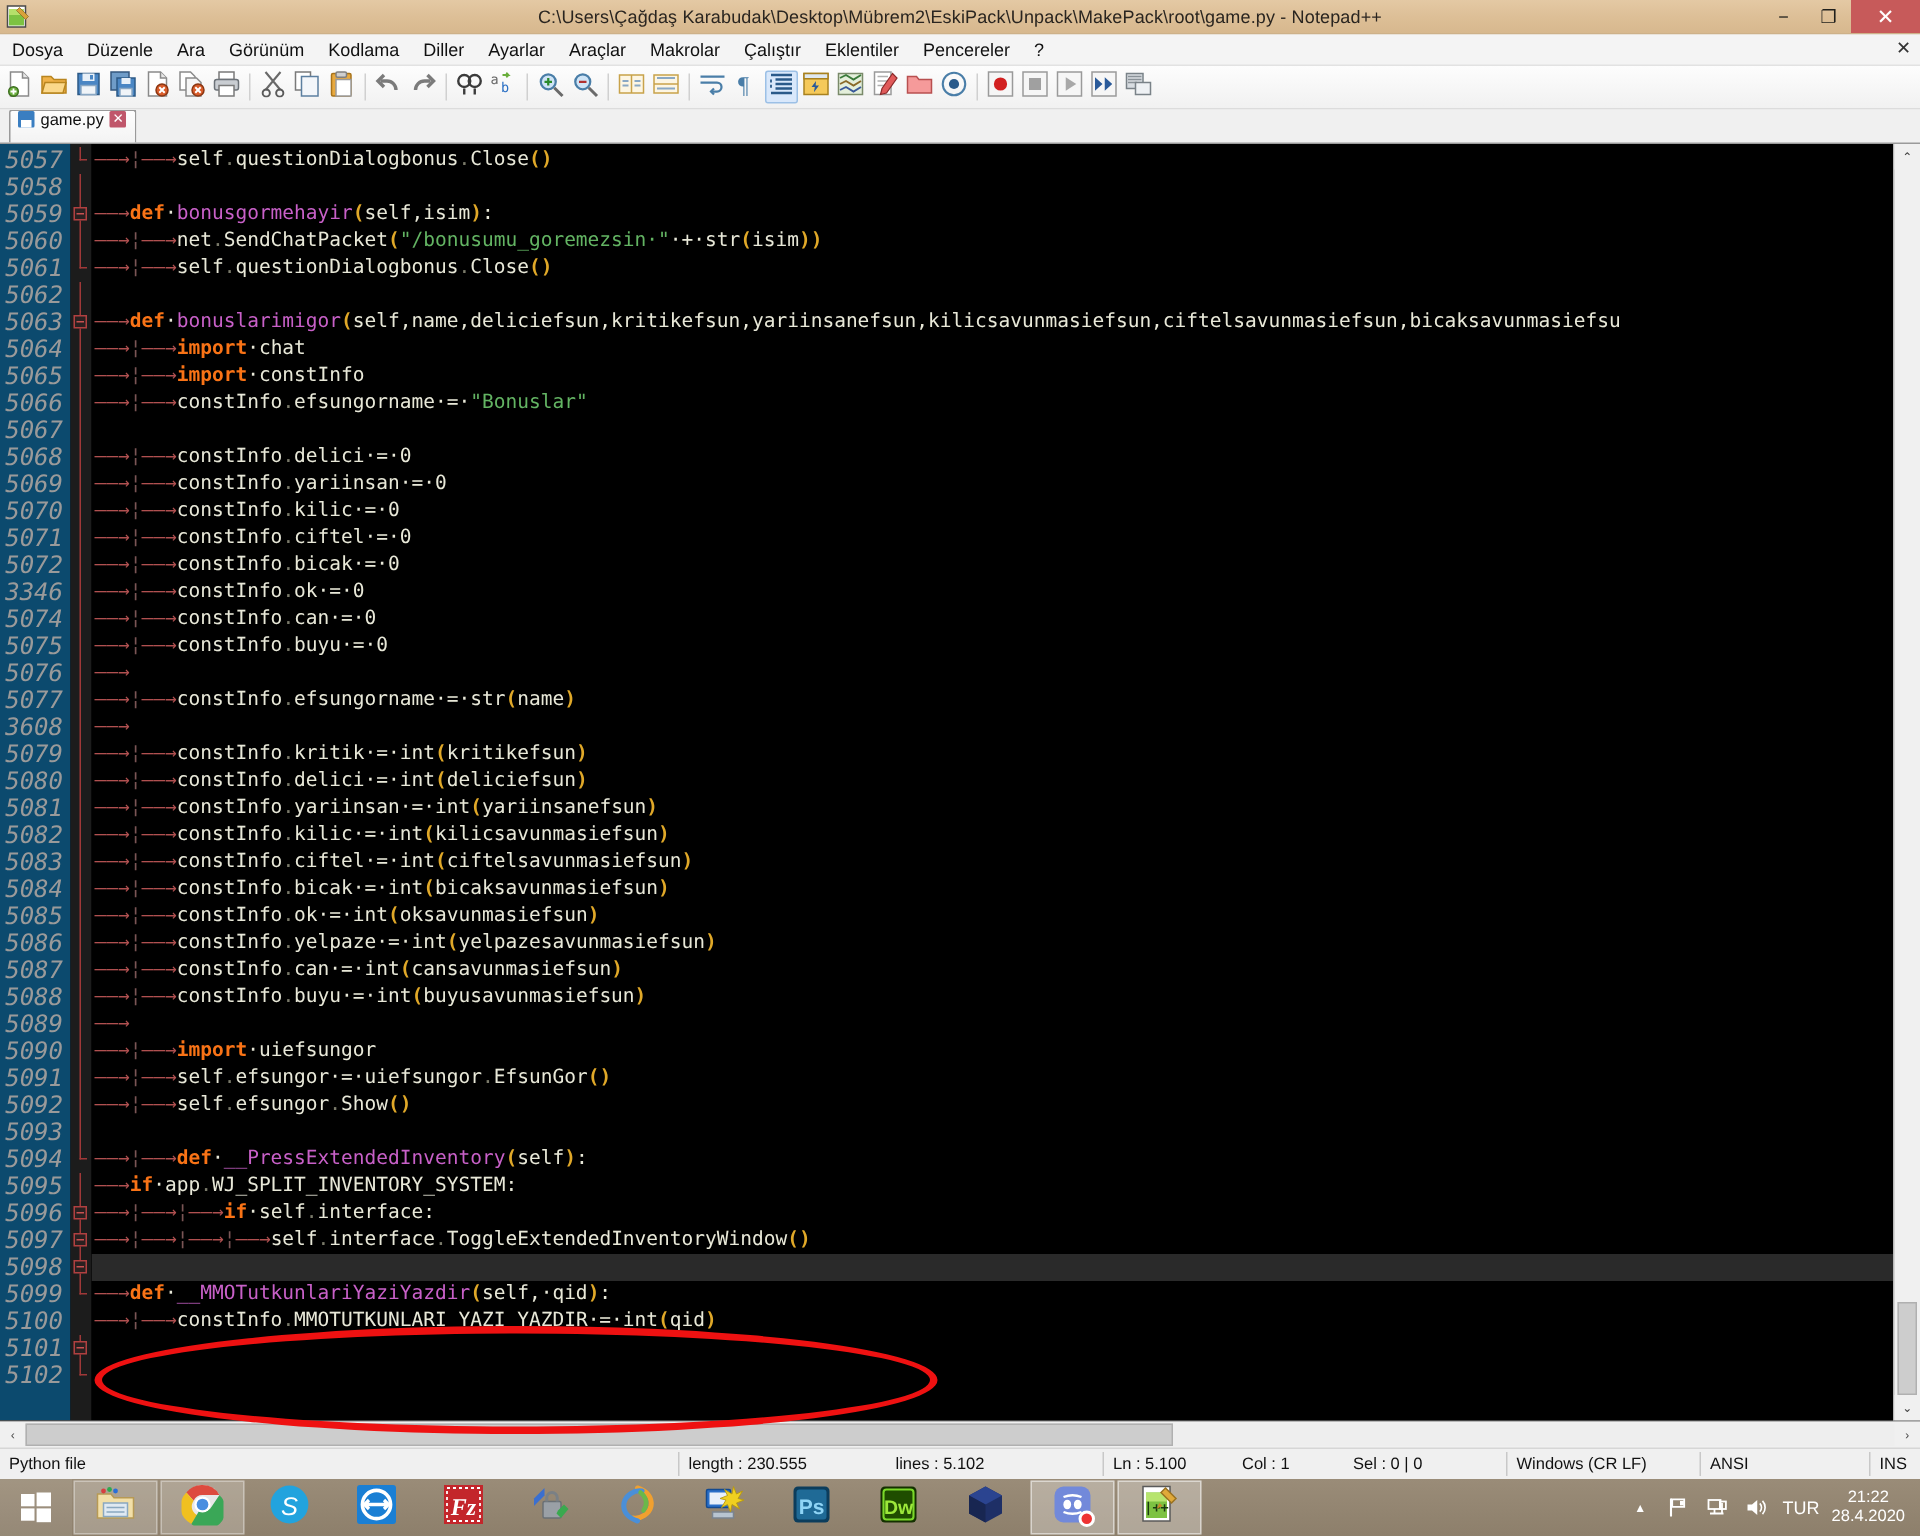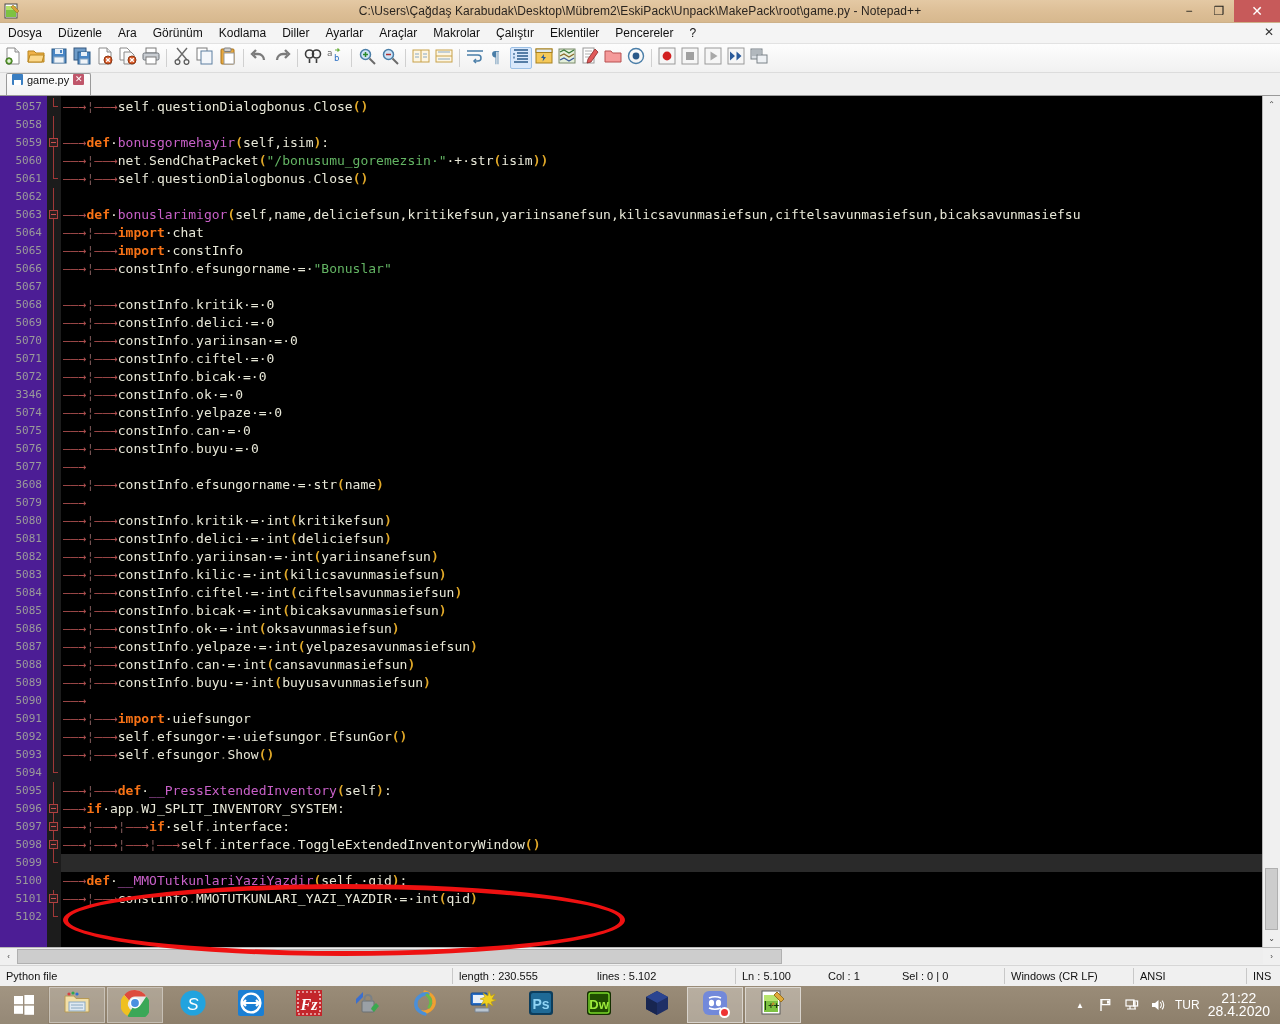--- a/index.html
+++ b/index.html
@@ -106,23 +106,23 @@
 
   
   #editor-wrap {
     flex: 1; display: flex; position: relative; background: #000; overflow: hidden;
   }
   #editor {
     flex: 1; display: flex; position: relative; overflow: hidden;
     background: #000;
   }
   #gutter {
-    width: 47px; background: #4c1d95; color: #9a9a9a;
-    font-family: "DejaVu Sans Mono", monospace; font-size: 11px;
-    padding-top: 2px; box-sizing: border-box; flex: 0 0 47px;
+    width: 47px; background: #0c4a6e; color: #9a9a9a;
+    font-family: "DejaVu Sans Mono", monospace; font-size: 16px;
+    padding-top: 2px; box-sizing: border-box; flex: 0 0 47px; font-style: italic;
   }
   .ln { height: 18px; line-height: 18px; text-align: right; padding-right: 5px; }
   #foldcol {
     width: 14px; flex: 0 0 14px; background: #1c1c1c; padding-top: 2px;
     position: relative;
   }
   .fold { height: 18px; position: relative; }
   .fold-box {
     position: absolute; left: 2px; top: 4px; width: 9px; height: 9px;
     border: 1px solid #b04040; background: #2a2020; box-sizing: border-box;
@@ -218,21 +218,21 @@
   .tb-task.running {
     background: rgba(255,255,255,0.30);
     border: 1px solid rgba(255,255,255,0.5);
     box-sizing: border-box;
   }
   #tray {
     margin-left: auto; display: flex; align-items: center; gap: 8px;
     padding-right: 6px; color: #fff; font-size: 11px;
   }
   .tray-ico { width: 18px; height: 18px; display:flex; align-items:center; justify-content:center; }
-  #clock { text-align: center; line-height: 13px; font-size: 14px; color: #fff; padding-right: 4px;}
+  #clock { text-align: center; line-height: 13px; font-size: 11px; color: #fff; padding-right: 4px;}
 
   
   #annot {
     position: absolute; left: 63px; top: 884px;
     width: 552px; height: 62px;
     border: 5px solid #ee1111; border-radius: 50% / 50%;
     pointer-events: none; z-index: 50;
   }
 </style>
 </head>
@@ -701,27 +701,26 @@
           <div class="cl"></div>
           <div class="cl"><span class="arrow">——→</span><span class="tk-kw">def</span><span class="tk-op">·</span><span class="tk-def">bonusgormehayir</span><span class="tk-paren">(</span><span class="tk-ident">self,isim</span><span class="tk-paren">)</span><span class="tk-op">:</span></div>
           <div class="cl"><span class="arrow">——→</span><span class="arrow" style="color:#7a5555">¦</span><span class="arrow">——→</span><span class="tk-ident">net</span><span class="tk-dot">.</span><span class="tk-ident">SendChatPacket</span><span class="tk-paren">(</span><span class="tk-str">"/bonusumu_goremezsin·"</span><span class="tk-op">·+·</span><span class="tk-ident">str</span><span class="tk-paren">(</span><span class="tk-ident">isim</span><span class="tk-paren">))</span></div>
           <div class="cl"><span class="arrow">——→</span><span class="arrow" style="color:#7a5555">¦</span><span class="arrow">——→</span><span class="tk-ident">self</span><span class="tk-dot">.</span><span class="tk-ident">questionDialogbonus</span><span class="tk-dot">.</span><span class="tk-ident">Close</span><span class="tk-paren">()</span></div>
           <div class="cl"></div>
           <div class="cl"><span class="arrow">——→</span><span class="tk-kw">def</span><span class="tk-op">·</span><span class="tk-def">bonuslarimigor</span><span class="tk-paren">(</span><span class="tk-ident">self,name,deliciefsun,kritikefsun,yariinsanefsun,kilicsavunmasiefsun,ciftelsavunmasiefsun,bicaksavunmasiefsu</span></div>
           <div class="cl"><span class="arrow">——→</span><span class="arrow" style="color:#7a5555">¦</span><span class="arrow">——→</span><span class="tk-kw">import</span><span class="tk-op">·</span><span class="tk-ident">chat</span></div>
           <div class="cl"><span class="arrow">——→</span><span class="arrow" style="color:#7a5555">¦</span><span class="arrow">——→</span><span class="tk-kw">import</span><span class="tk-op">·</span><span class="tk-ident">constInfo</span></div>
           <div class="cl"><span class="arrow">——→</span><span class="arrow" style="color:#7a5555">¦</span><span class="arrow">——→</span><span class="tk-ident">constInfo</span><span class="tk-dot">.</span><span class="tk-ident">efsungorname</span><span class="tk-op">·=·</span><span class="tk-str">"Bonuslar"</span></div>
           <div class="cl"></div>
-          <div class="cl"><span class="arrow">——→</span><span class="arrow" style="color:#7a5555">¦</span><span class="arrow">——→</span><span class="tk-ident">constInfo</span><span class="tk-dot">.</span><span class="tk-ident">kritik</span><span class="tk-op">·=·</span><span class="tk-num">0</span></div>
           <div class="cl"><span class="arrow">——→</span><span class="arrow" style="color:#7a5555">¦</span><span class="arrow">——→</span><span class="tk-ident">constInfo</span><span class="tk-dot">.</span><span class="tk-ident">delici</span><span class="tk-op">·=·</span><span class="tk-num">0</span></div>
           <div class="cl"><span class="arrow">——→</span><span class="arrow" style="color:#7a5555">¦</span><span class="arrow">——→</span><span class="tk-ident">constInfo</span><span class="tk-dot">.</span><span class="tk-ident">yariinsan</span><span class="tk-op">·=·</span><span class="tk-num">0</span></div>
+          <div class="cl"><span class="arrow">——→</span><span class="arrow" style="color:#7a5555">¦</span><span class="arrow">——→</span><span class="tk-ident">constInfo</span><span class="tk-dot">.</span><span class="tk-ident">kilic</span><span class="tk-op">·=·</span><span class="tk-num">0</span></div>
           <div class="cl"><span class="arrow">——→</span><span class="arrow" style="color:#7a5555">¦</span><span class="arrow">——→</span><span class="tk-ident">constInfo</span><span class="tk-dot">.</span><span class="tk-ident">ciftel</span><span class="tk-op">·=·</span><span class="tk-num">0</span></div>
           <div class="cl"><span class="arrow">——→</span><span class="arrow" style="color:#7a5555">¦</span><span class="arrow">——→</span><span class="tk-ident">constInfo</span><span class="tk-dot">.</span><span class="tk-ident">bicak</span><span class="tk-op">·=·</span><span class="tk-num">0</span></div>
           <div class="cl"><span class="arrow">——→</span><span class="arrow" style="color:#7a5555">¦</span><span class="arrow">——→</span><span class="tk-ident">constInfo</span><span class="tk-dot">.</span><span class="tk-ident">ok</span><span class="tk-op">·=·</span><span class="tk-num">0</span></div>
-          <div class="cl"><span class="arrow">——→</span><span class="arrow" style="color:#7a5555">¦</span><span class="arrow">——→</span><span class="tk-ident">constInfo</span><span class="tk-dot">.</span><span class="tk-ident">yelpaze</span><span class="tk-op">·=·</span><span class="tk-num">0</span></div>
           <div class="cl"><span class="arrow">——→</span><span class="arrow" style="color:#7a5555">¦</span><span class="arrow">——→</span><span class="tk-ident">constInfo</span><span class="tk-dot">.</span><span class="tk-ident">can</span><span class="tk-op">·=·</span><span class="tk-num">0</span></div>
           <div class="cl"><span class="arrow">——→</span><span class="arrow" style="color:#7a5555">¦</span><span class="arrow">——→</span><span class="tk-ident">constInfo</span><span class="tk-dot">.</span><span class="tk-ident">buyu</span><span class="tk-op">·=·</span><span class="tk-num">0</span></div>
           <div class="cl"><span class="arrow">——→</span></div>
           <div class="cl"><span class="arrow">——→</span><span class="arrow" style="color:#7a5555">¦</span><span class="arrow">——→</span><span class="tk-ident">constInfo</span><span class="tk-dot">.</span><span class="tk-ident">efsungorname</span><span class="tk-op">·=·</span><span class="tk-ident">str</span><span class="tk-paren">(</span><span class="tk-ident">name</span><span class="tk-paren">)</span></div>
           <div class="cl"><span class="arrow">——→</span></div>
           <div class="cl"><span class="arrow">——→</span><span class="arrow" style="color:#7a5555">¦</span><span class="arrow">——→</span><span class="tk-ident">constInfo</span><span class="tk-dot">.</span><span class="tk-ident">kritik</span><span class="tk-op">·=·</span><span class="tk-ident">int</span><span class="tk-paren">(</span><span class="tk-ident">kritikefsun</span><span class="tk-paren">)</span></div>
           <div class="cl"><span class="arrow">——→</span><span class="arrow" style="color:#7a5555">¦</span><span class="arrow">——→</span><span class="tk-ident">constInfo</span><span class="tk-dot">.</span><span class="tk-ident">delici</span><span class="tk-op">·=·</span><span class="tk-ident">int</span><span class="tk-paren">(</span><span class="tk-ident">deliciefsun</span><span class="tk-paren">)</span></div>
           <div class="cl"><span class="arrow">——→</span><span class="arrow" style="color:#7a5555">¦</span><span class="arrow">——→</span><span class="tk-ident">constInfo</span><span class="tk-dot">.</span><span class="tk-ident">yariinsan</span><span class="tk-op">·=·</span><span class="tk-ident">int</span><span class="tk-paren">(</span><span class="tk-ident">yariinsanefsun</span><span class="tk-paren">)</span></div>
           <div class="cl"><span class="arrow">——→</span><span class="arrow" style="color:#7a5555">¦</span><span class="arrow">——→</span><span class="tk-ident">constInfo</span><span class="tk-dot">.</span><span class="tk-ident">kilic</span><span class="tk-op">·=·</span><span class="tk-ident">int</span><span class="tk-paren">(</span><span class="tk-ident">kilicsavunmasiefsun</span><span class="tk-paren">)</span></div>
           <div class="cl"><span class="arrow">——→</span><span class="arrow" style="color:#7a5555">¦</span><span class="arrow">——→</span><span class="tk-ident">constInfo</span><span class="tk-dot">.</span><span class="tk-ident">ciftel</span><span class="tk-op">·=·</span><span class="tk-ident">int</span><span class="tk-paren">(</span><span class="tk-ident">ciftelsavunmasiefsun</span><span class="tk-paren">)</span></div>

